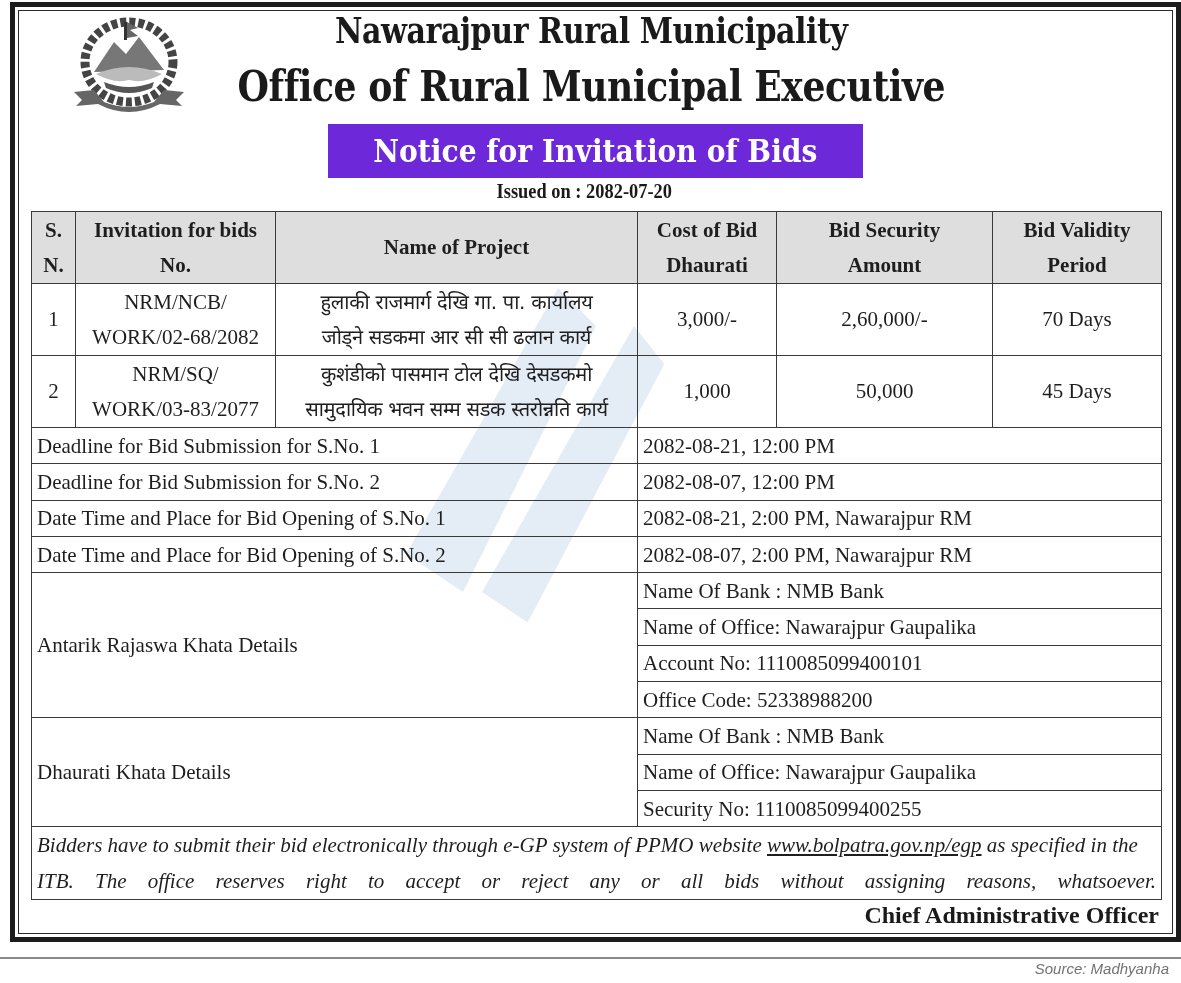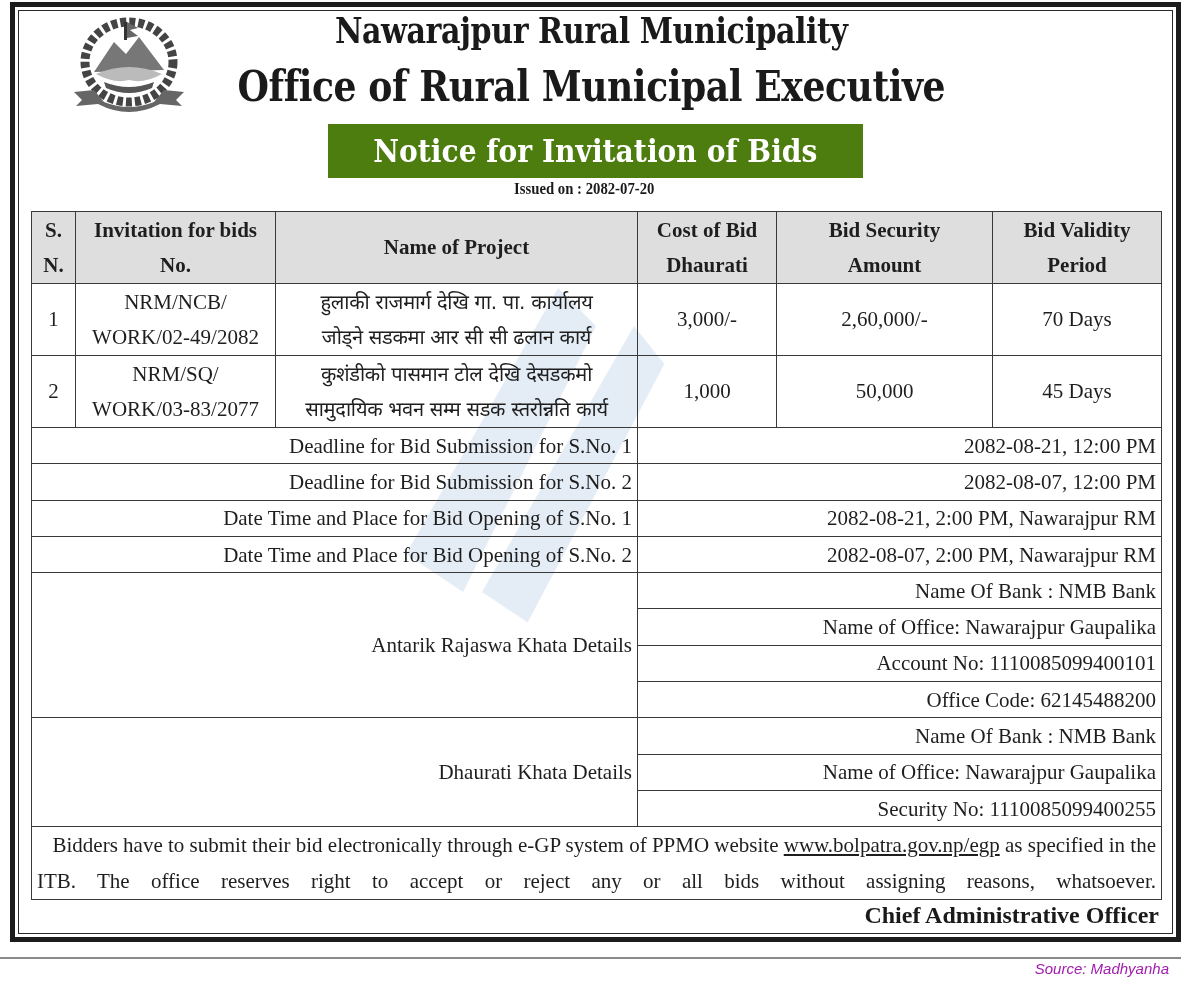--- a/index.html
+++ b/index.html
@@ -28,63 +28,64 @@
     }
     .title-2 {
       position: absolute; left: 0; right: 0; top: 62px; text-align: center;
       font-family: "DejaVu Serif", "Liberation Serif", serif;
       font-weight: bold; font-size: 42px; letter-spacing: -0.5px;
       transform: scaleX(0.86); transform-origin: 596px 0;
       color: #1a1a1a;
     }
     .notice-banner {
       position: absolute; left: 328px; top: 124px; width: 535px; height: 54px;
-      background: #4d7c0f; color: #ffffff; text-align: center;
+      background: #6d28d9; color: #ffffff; text-align: center;
       font-family: "DejaVu Serif", "Liberation Serif", serif;
       font-weight: bold; font-size: 32px; line-height: 54px;
     }
     .notice-banner span { display: inline-block; transform: scaleX(0.88); }
     .issued {
       position: absolute; left: 0; right: 12px; top: 180px; text-align: center;
-      font-family: "Liberation Serif", serif; font-weight: bold; font-size: 16px;
+      font-family: "Liberation Serif", serif; font-weight: bold; font-size: 20px;
     }
     .issued span { display: inline-block; transform: scaleX(0.92); }
 
     table.bids {
       position: absolute; left: 31px; top: 211px; width: 1130px;
       border-collapse: collapse; table-layout: fixed;
       font-family: "Liberation Serif", serif; font-size: 21px; color: #1e1e1e;
     }
     table.bids td, table.bids th {
       border: 1.5px solid #3a3a3a; padding: 0 5px; vertical-align: middle;
       line-height: 34px;
     }
     table.bids thead th {
       background: #dedede; font-weight: bold; text-align: center; height: 72px; line-height: 35px;
     }
     table.bids tbody.projects td { height: 72px; text-align: center; line-height: 35px; }
     .nepali { font-family: "DejaVu Sans", sans-serif; font-size: 20px; letter-spacing: -0.3px; }
-    table.bids tbody.info td { height: 36.3px; text-align: right; line-height: 34px; }
+    table.bids tbody.info td { height: 36.3px; text-align: left; line-height: 34px; }
     td.label-cell { text-align: left; }
     td.footnote {
       text-align: center; line-height: 36px !important; padding: 0 4px;
       text-align-last: justify;
+      font-style: italic;
     }
     .link { text-decoration: underline; }
 
     .signature {
       position: absolute; right: 22px; top: 902px;
       font-family: "Liberation Serif", serif; font-weight: bold; font-size: 24px;
     }
     .page-divider {
       position: absolute; left: 0; right: 0; top: 957px; height: 1.5px; background: #8a8a8a;
     }
     .source {
       position: absolute; right: 12px; top: 960px;
-      font-family: "Liberation Sans", sans-serif; font-style: italic; font-size: 15px; color: #a21caf;
+      font-family: "Liberation Sans", sans-serif; font-style: italic; font-size: 15px; color: #737373;
     }
 
     
     .watermark {
       position: absolute; left: 330px; top: 250px; width: 380px; height: 380px;
       pointer-events: none; opacity: 0.12;
     }
   </style>
 </head>
 <body>
@@ -136,21 +137,21 @@
       <th><span>Invitation for bids</span><br><span>No.</span></th>
       <th><span>Name of Project</span></th>
       <th><span>Cost of Bid</span><br><span>Dhaurati</span></th>
       <th><span>Bid Security</span><br><span>Amount</span></th>
       <th><span>Bid Validity</span><br><span>Period</span></th>
     </tr>
   </thead>
   <tbody class="projects">
     <tr>
       <td>1</td>
-      <td><span>NRM/NCB/</span><br><span>WORK/02-49/2082</span></td>
+      <td><span>NRM/NCB/</span><br><span>WORK/02-68/2082</span></td>
       <td class="nepali"><span>हुलाकी राजमार्ग देखि गा. पा. कार्यालय</span><br><span>जोड्ने सडकमा आर सी सी ढलान कार्य</span></td>
       <td>3,000/-</td>
       <td>2,60,000/-</td>
       <td>70 Days</td>
     </tr>
     <tr>
       <td>2</td>
       <td><span>NRM/SQ/</span><br><span>WORK/03-83/2077</span></td>
       <td class="nepali"><span>कुशंडीको पासमान टोल देखि देसडकमो</span><br><span>सामुदायिक भवन सम्म सडक स्तरोन्नति कार्य</span></td>
       <td>1,000</td>
@@ -180,21 +181,21 @@
       <td colspan="3" rowspan="4" class="label-cell">Antarik Rajaswa Khata Details</td>
       <td colspan="3">Name Of Bank : NMB Bank</td>
     </tr>
     <tr>
       <td colspan="3">Name of Office: Nawarajpur Gaupalika</td>
     </tr>
     <tr>
       <td colspan="3">Account No: 1110085099400101</td>
     </tr>
     <tr>
-      <td colspan="3">Office Code: 62145488200</td>
+      <td colspan="3">Office Code: 52338988200</td>
     </tr>
 
     <tr>
       <td colspan="3" rowspan="3" class="label-cell">Dhaurati Khata Details</td>
       <td colspan="3">Name Of Bank : NMB Bank</td>
     </tr>
     <tr>
       <td colspan="3">Name of Office: Nawarajpur Gaupalika</td>
     </tr>
     <tr>

